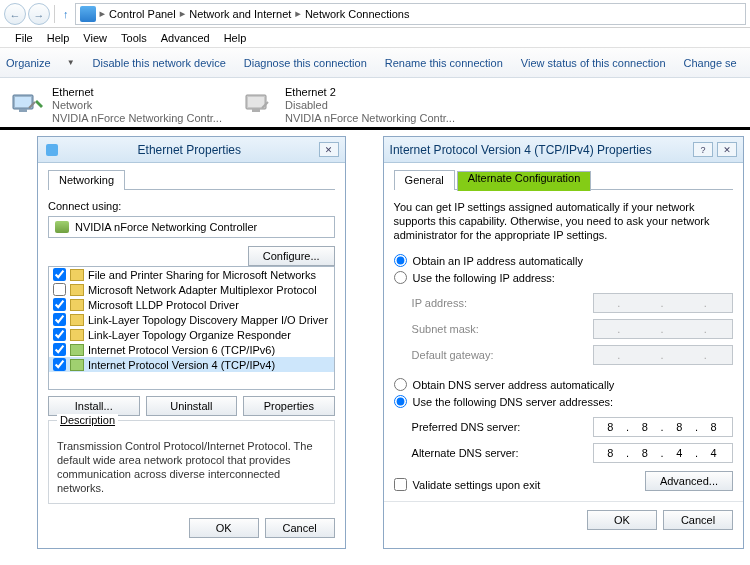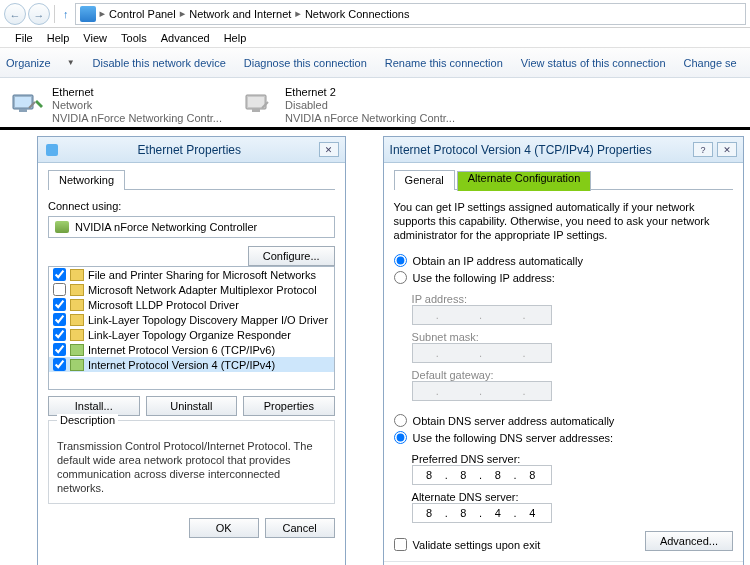--- a/index.html
+++ b/index.html
@@ -59,30 +59,30 @@
   .btn-row.spread .btn { flex: 1; }
   
   .items-box { border: 1px solid #aab8c6; height: 124px; overflow-y: scroll; overflow-x: scroll; margin-bottom: 6px; }
   .item-row { display: flex; align-items: center; gap: 4px; padding: 1px 4px; white-space: nowrap; }
   .item-row.sel { background: #cde6fb; }
   .item-row input[type=checkbox] { margin: 0; }
   .item-icon { width: 14px; height: 12px; background: #f0d060; border: 1px solid #c0a030; }
   .item-icon.proto { background: #a0d070; border-color: #70a040; }
   
   .fieldset { border: 1px solid #d0d6dc; padding: 6px 8px 8px 8px; margin-top: 4px; }
-  .fieldset-legend { position: relative; top: -13px; background: #fff; padding: 0 3px; display: inline-block; margin-bottom: -10px; }
+  .fieldset-legend { position: relative; top: -13px; background: #fff; padding: 0 3px; display: inline-block; margin-bottom: -10px; text-decoration: underline; }
   .desc-text { color: #333; line-height: 14px; }
   
   
   .info-text { line-height: 14px; margin-bottom: 10px; }
   .radio-group { margin-bottom: 8px; }
   .radio-row { display: flex; align-items: center; gap: 6px; padding: 2px 0; }
   .radio-row input { margin: 0; }
   .ip-grid { margin: 4px 0 4px 18px; }
-  .ip-row { display: flex; align-items: flex-start; justify-content: space-between; padding: 3px 0; flex-direction: column; }
+  .ip-row { display: flex; align-items: center; justify-content: space-between; padding: 3px 0; }
   .ip-row.dis .ip-lbl { color: #888; }
   .ip-input { width: 140px; height: 20px; border: 1px solid #c0c6cc; background: #fff; display: flex; align-items: center; justify-content: space-around; font-family: monospace; letter-spacing: 2px; padding: 0 4px; }
   .ip-input.dis { background: #f0f2f4; color: #aaa; }
   .ip-dot { color: #000; }
   .ip-oct { width: 24px; text-align: center; }
   
   .chk-row { display: flex; align-items: center; gap: 6px; margin-top: 12px; }
   .chk-row input { margin: 0; }
   .adv-row { display: flex; justify-content: flex-end; margin-top: -20px; }
   .outer-btns { display: flex; justify-content: flex-end; gap: 6px; padding: 8px 10px; border-top: 1px solid #e0e4e8; }

